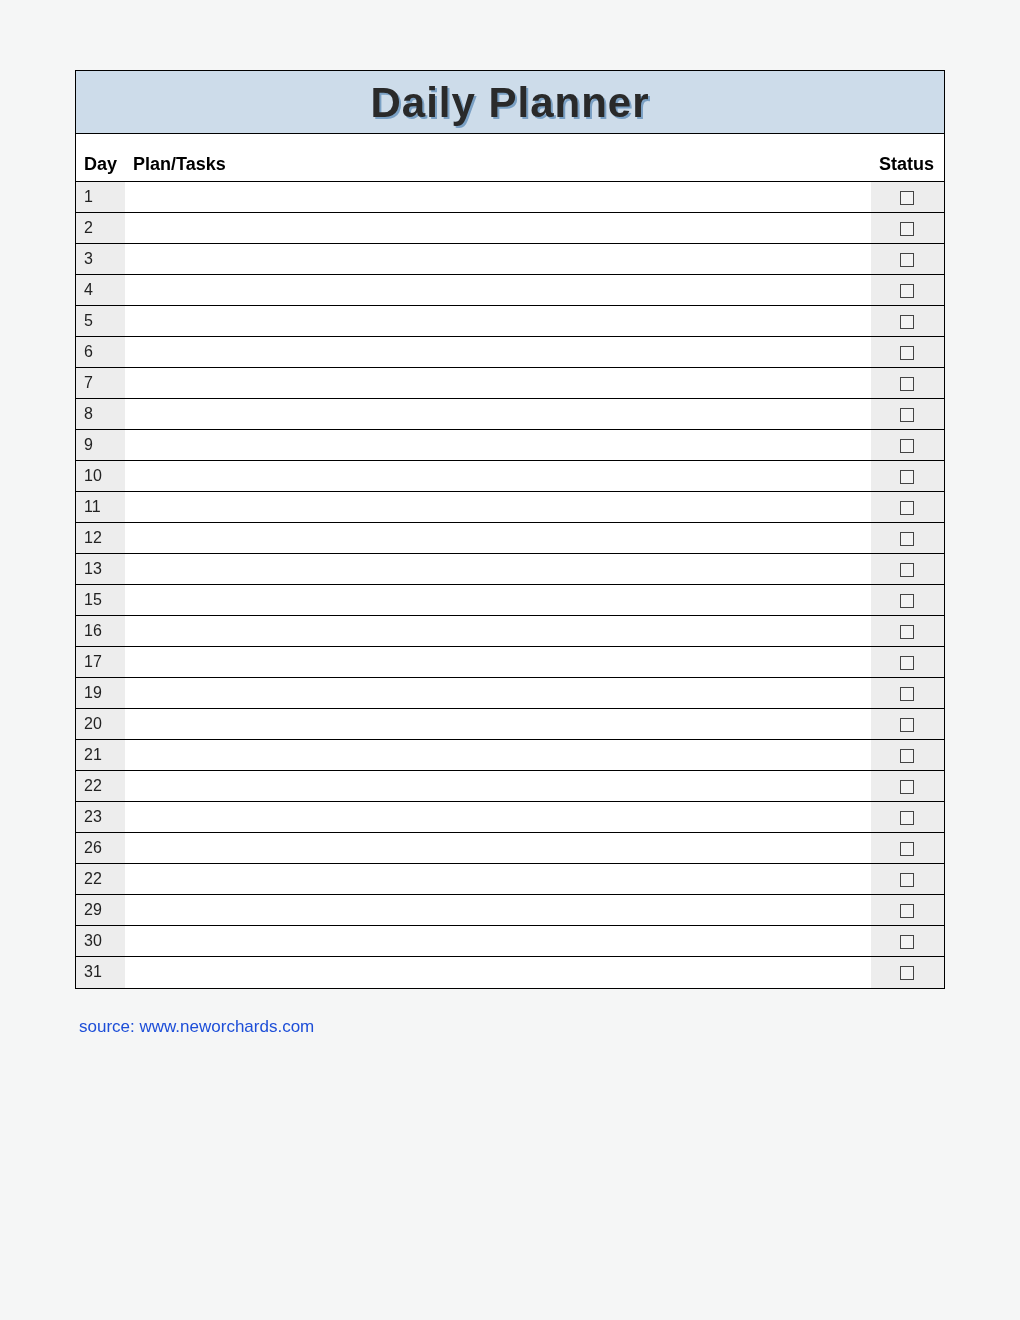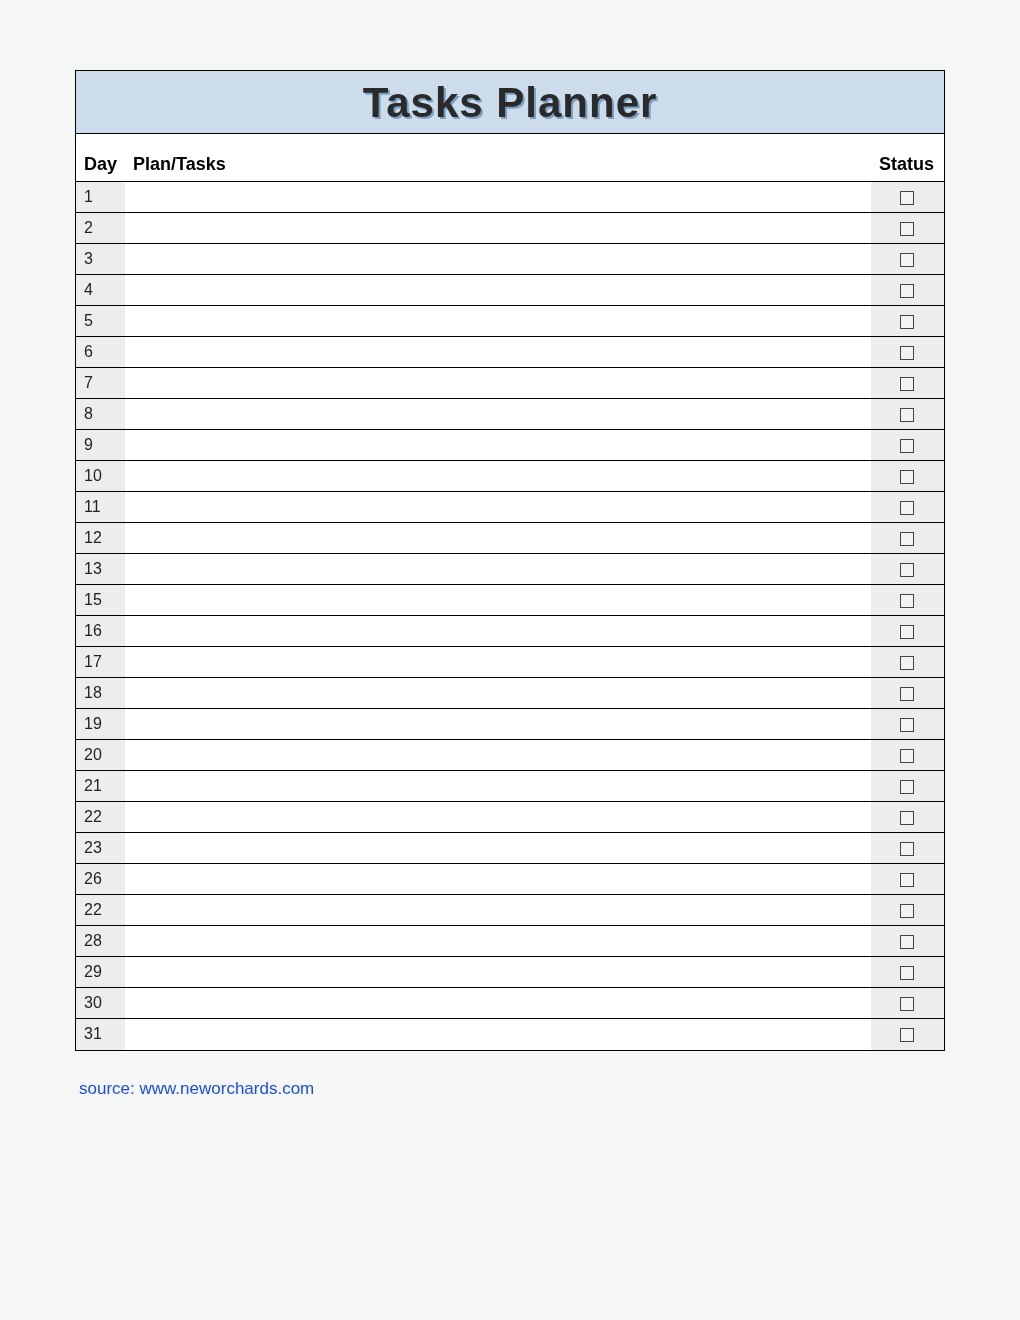--- a/index.html
+++ b/index.html
@@ -92,21 +92,21 @@
       font-size: 17px;
       margin-top: 28px;
       padding-left: 4px;
     }
   </style>
 </head>
 <body>
 
 <div class="page-frame">
   <div class="title-banner">
-    <span class="title-text">Tasks Planner</span>
+    <span class="title-text">Daily Planner</span>
   </div>
   <table>
     <thead>
       <tr>
         <th class="col-day">Day</th>
         <th class="col-tasks">Plan/Tasks</th>
         <th class="col-status">Status</th>
       </tr>
     </thead>
     <tbody id="rows-body">
@@ -184,25 +184,20 @@
           <td class="day-cell">16</td>
           <td class="task-cell"></td>
           <td class="status-cell"><span class="checkbox"></span></td>
         </tr>
         <tr>
           <td class="day-cell">17</td>
           <td class="task-cell"></td>
           <td class="status-cell"><span class="checkbox"></span></td>
         </tr>
         <tr>
-          <td class="day-cell">18</td>
-          <td class="task-cell"></td>
-          <td class="status-cell"><span class="checkbox"></span></td>
-        </tr>
-        <tr>
           <td class="day-cell">19</td>
           <td class="task-cell"></td>
           <td class="status-cell"><span class="checkbox"></span></td>
         </tr>
         <tr>
           <td class="day-cell">20</td>
           <td class="task-cell"></td>
           <td class="status-cell"><span class="checkbox"></span></td>
         </tr>
         <tr>
@@ -220,25 +215,20 @@
           <td class="task-cell"></td>
           <td class="status-cell"><span class="checkbox"></span></td>
         </tr>
         <tr>
           <td class="day-cell">26</td>
           <td class="task-cell"></td>
           <td class="status-cell"><span class="checkbox"></span></td>
         </tr>
         <tr>
           <td class="day-cell">22</td>
-          <td class="task-cell"></td>
-          <td class="status-cell"><span class="checkbox"></span></td>
-        </tr>
-        <tr>
-          <td class="day-cell">28</td>
           <td class="task-cell"></td>
           <td class="status-cell"><span class="checkbox"></span></td>
         </tr>
         <tr>
           <td class="day-cell">29</td>
           <td class="task-cell"></td>
           <td class="status-cell"><span class="checkbox"></span></td>
         </tr>
         <tr>
           <td class="day-cell">30</td>

